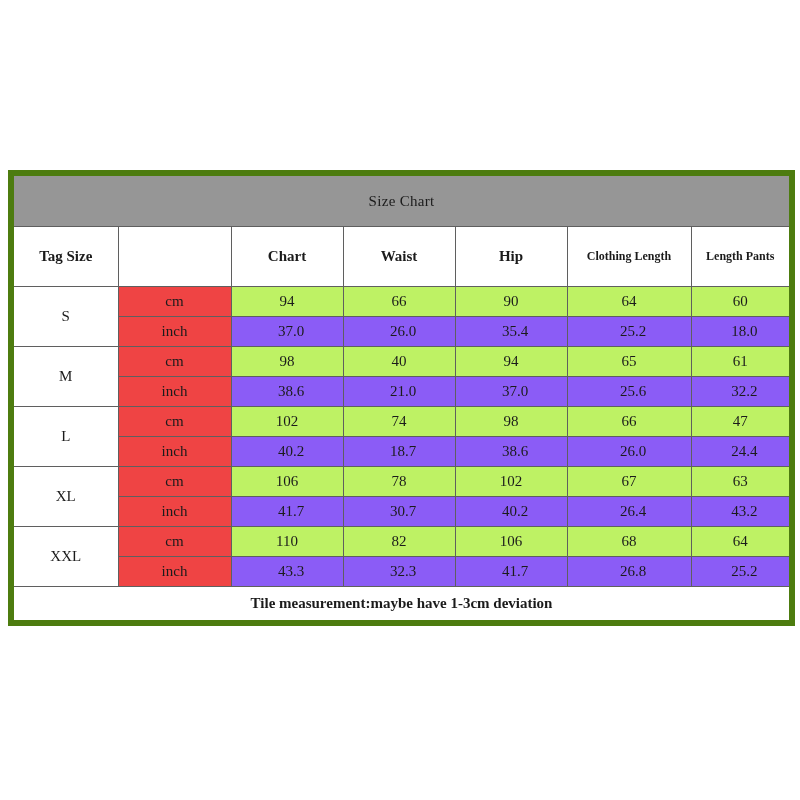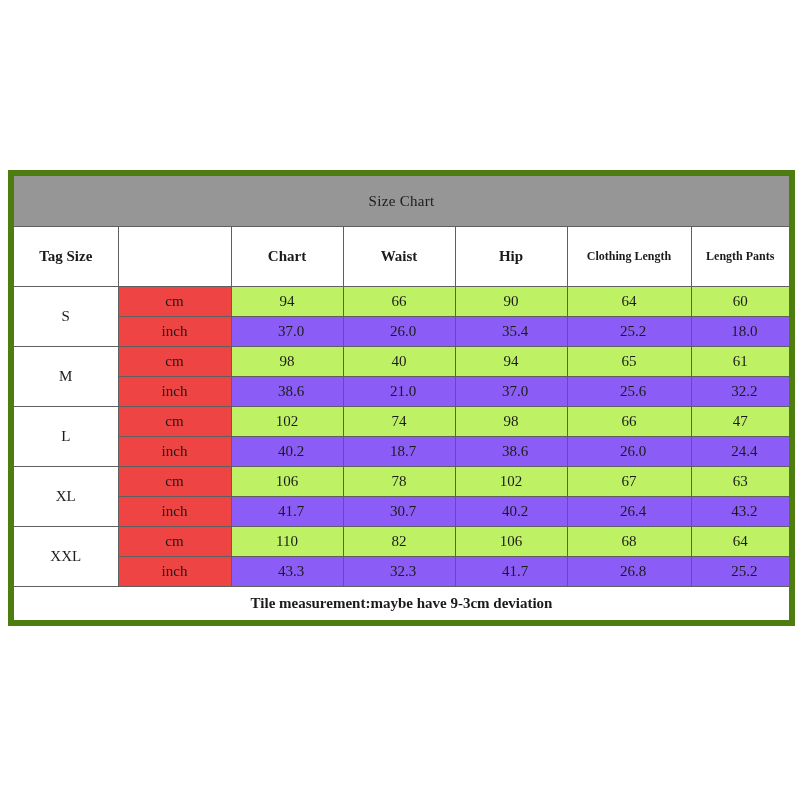--- a/index.html
+++ b/index.html
@@ -202,18 +202,18 @@
           </tr>
           <tr class="row-inch">
             <td class="unit-cell">inch</td>
             <td class="val-cell">43.3</td>
             <td class="val-cell">32.3</td>
             <td class="val-cell">41.7</td>
             <td class="val-cell">26.8</td>
             <td class="val-cell">25.2</td>
           </tr>
           <tr>
-            <td class="note-cell" colspan="7">Tile measurement:maybe have 9-3cm deviation</td>
+            <td class="note-cell" colspan="7">Tile measurement:maybe have 1-3cm deviation</td>
           </tr>
         </tbody>
     </table>
   </div>
 </div>
 
 </body></html>

